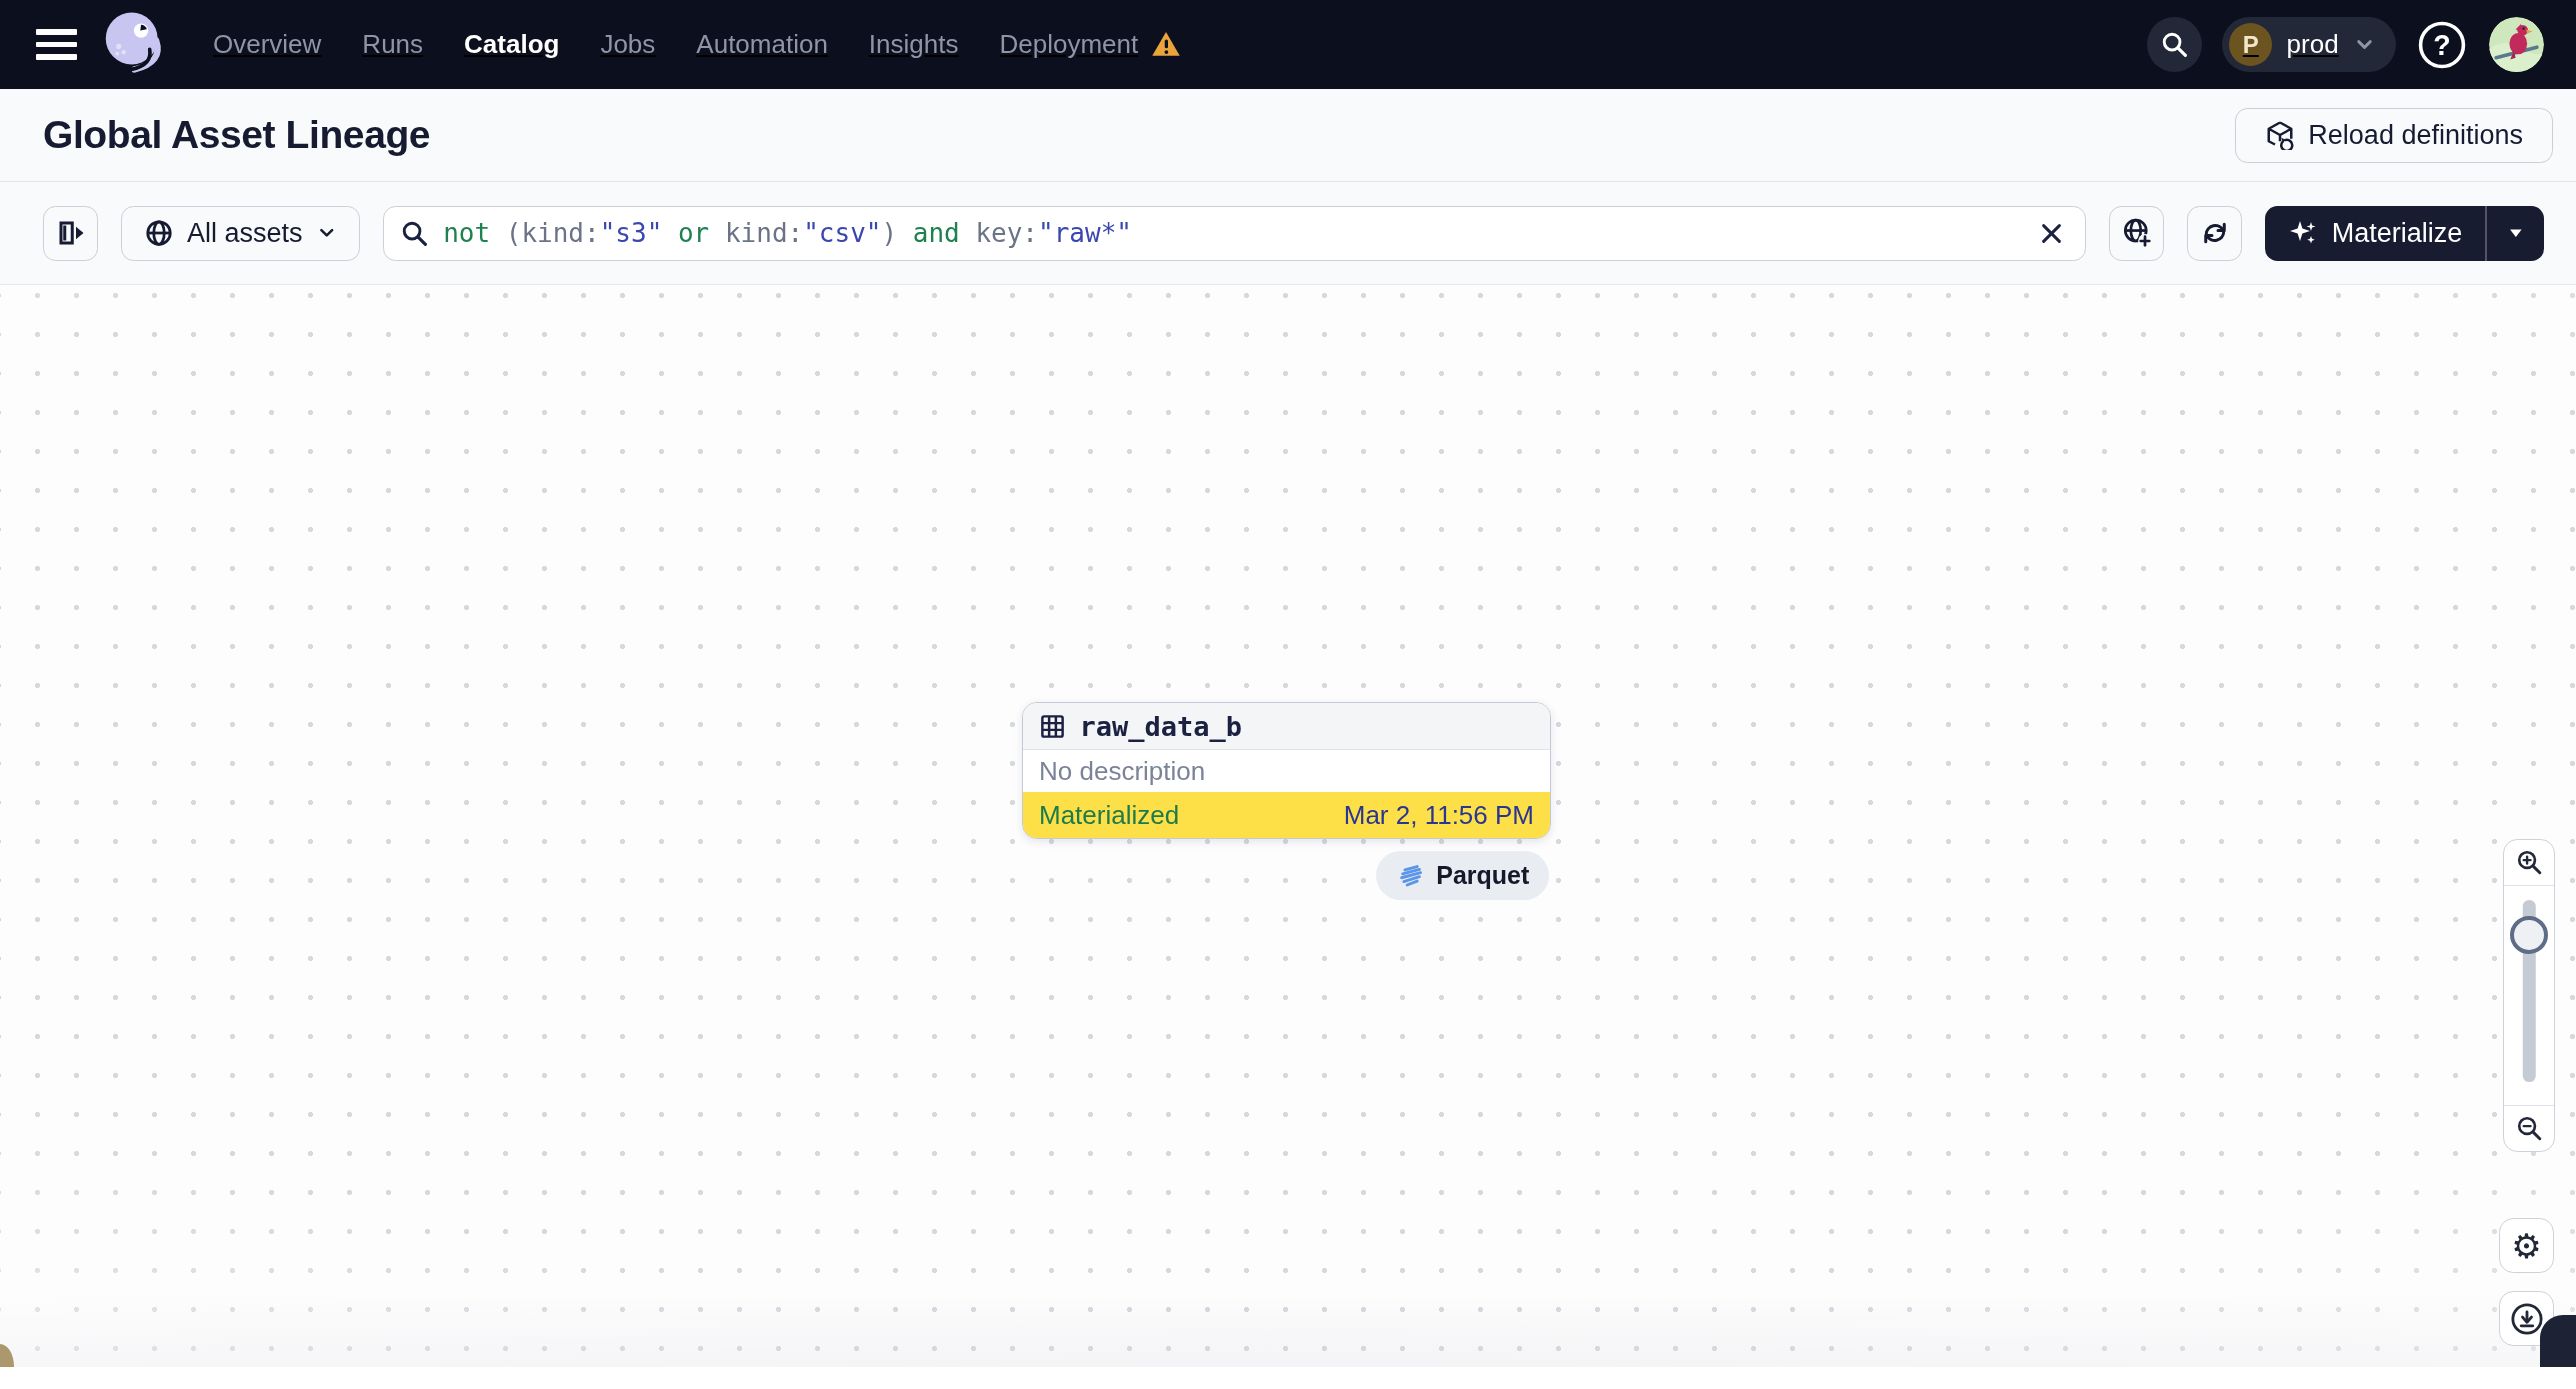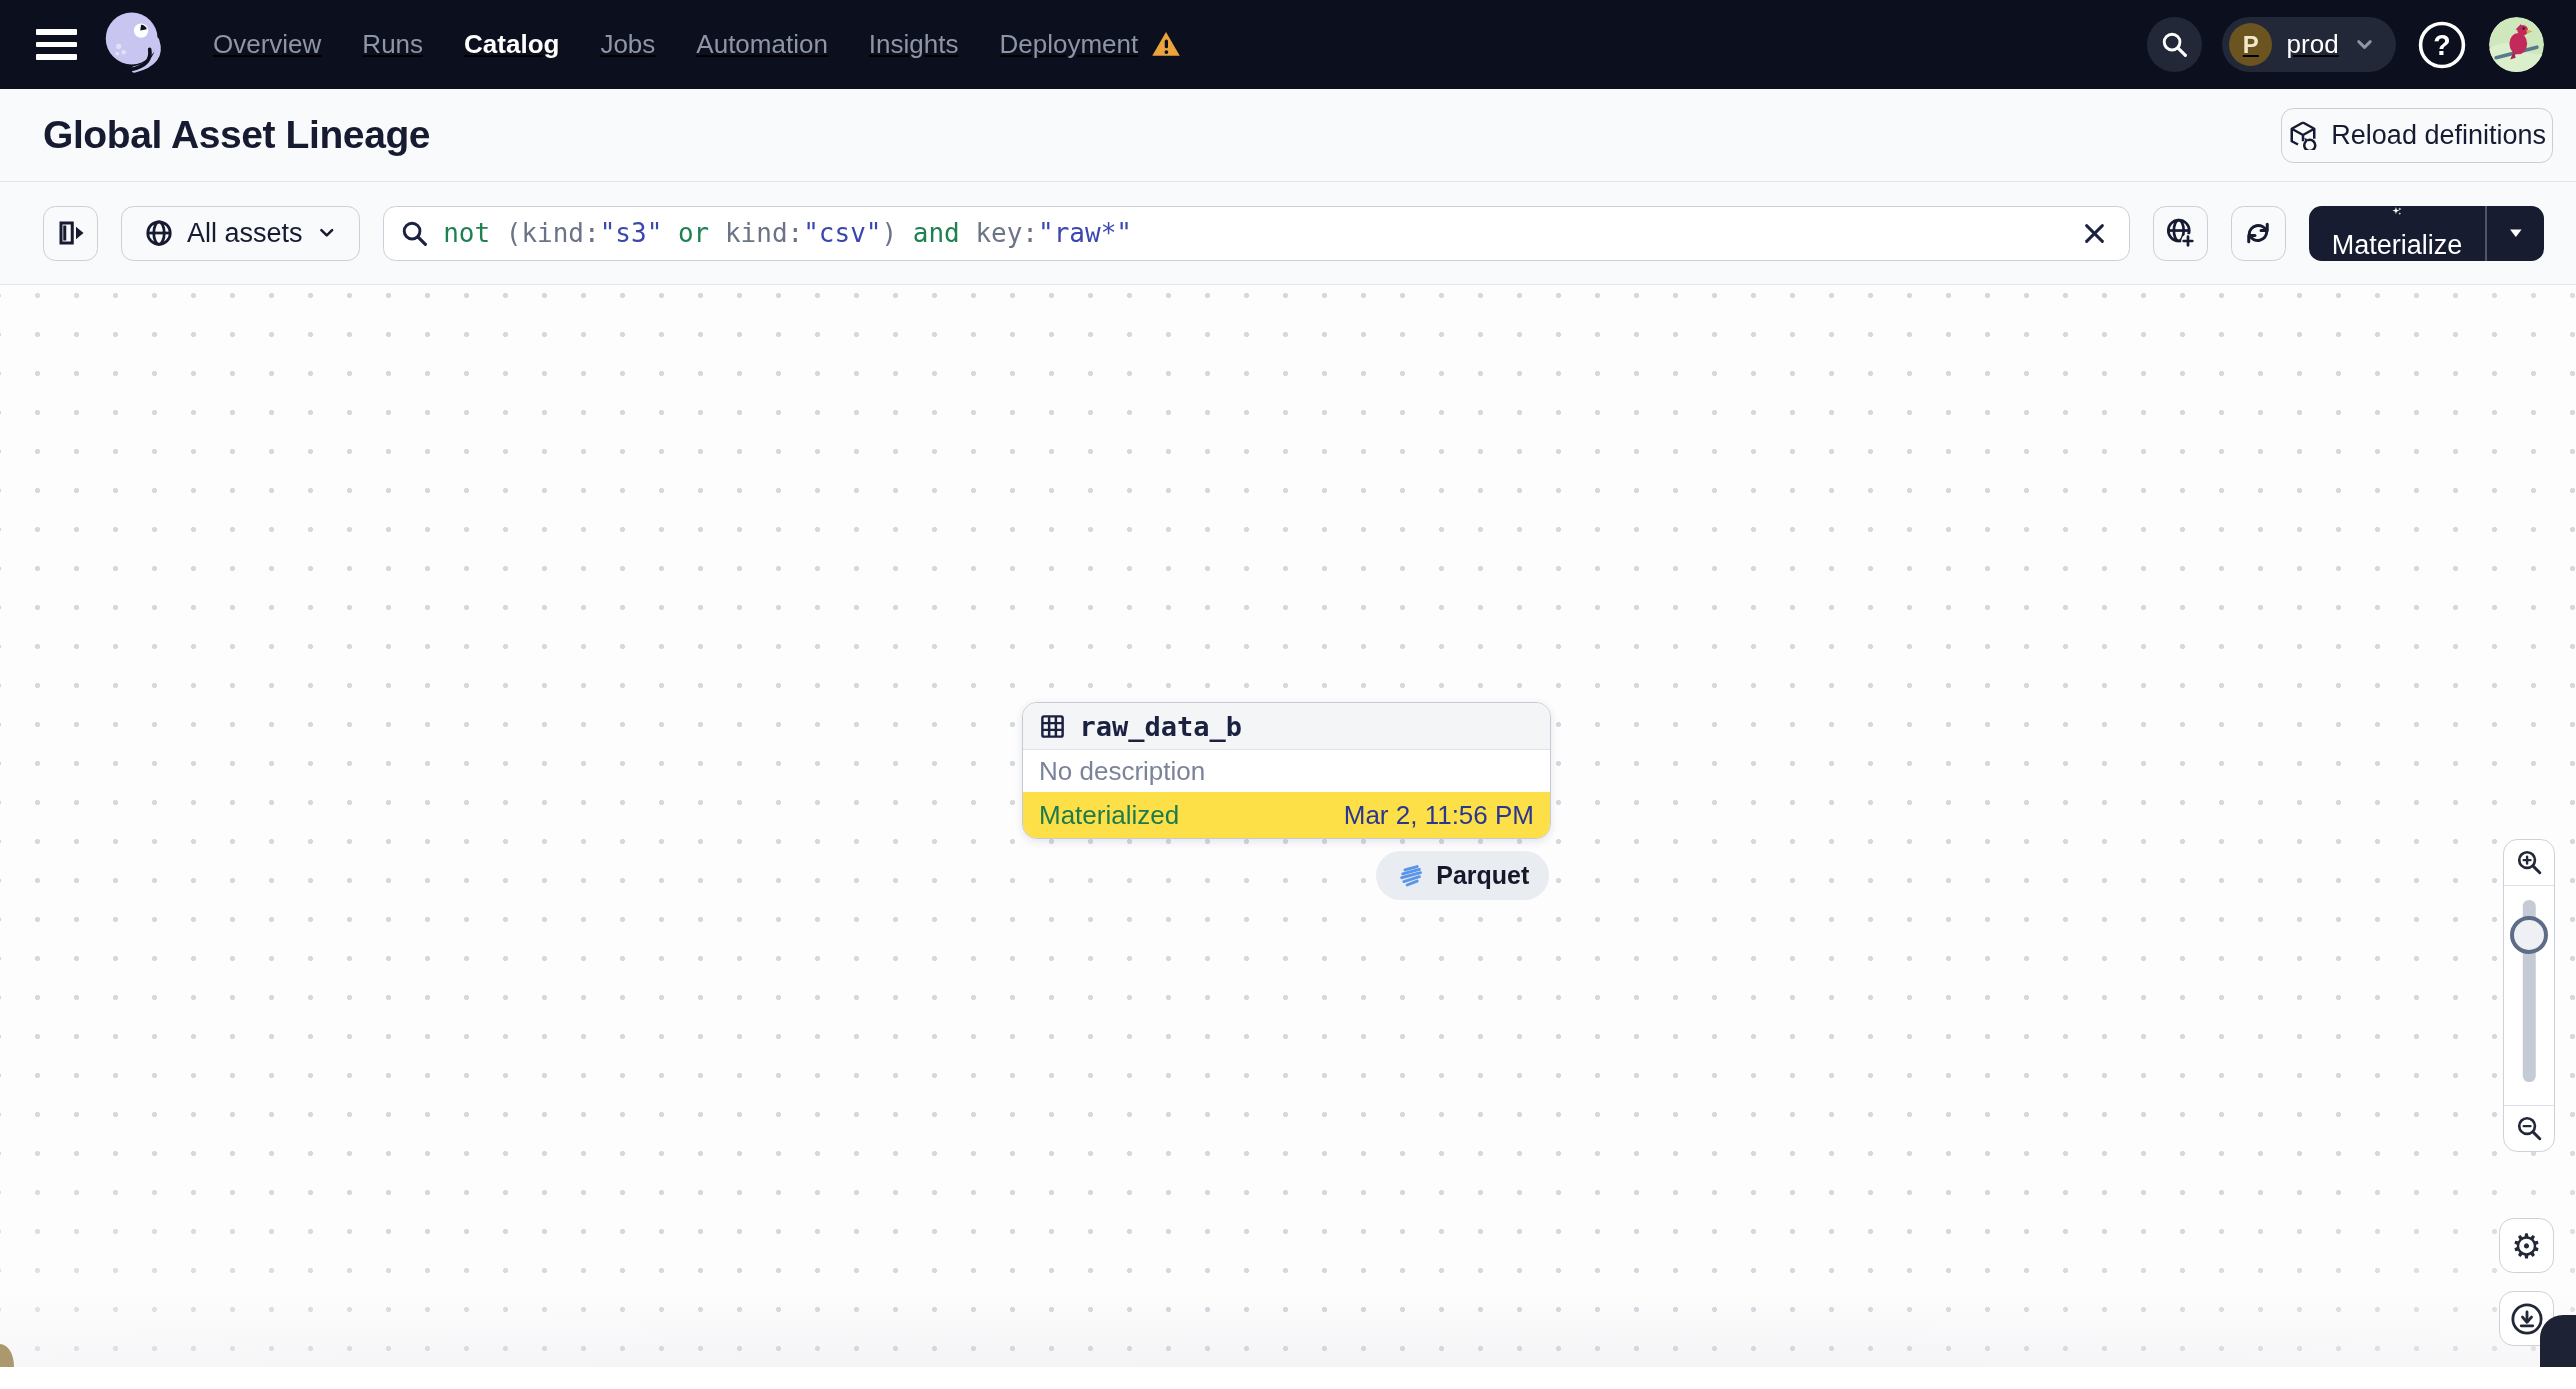--- a/index.html
+++ b/index.html
@@ -28,21 +28,21 @@
   .env-label { color:#fff; font-size:26px; font-weight:500; }
   .help-circle { width:54px; height:54px; border-radius:50%; display:flex;
                  align-items:center; justify-content:center; cursor:pointer; }
   .user-avatar { width:55px; height:55px; border-radius:50%; overflow:hidden; cursor:pointer; }
 
   
   .titlebar { height:93px; background:#f9fafb; border-bottom:1.8px solid #e3e6ea;
               display:flex; align-items:center; padding:0 23px 0 43px; }
   .page-title { font-size:39px; font-weight:600; color:#161b32; letter-spacing:-0.4px; }
   .reload-btn { margin-left:auto; height:55px; display:flex; align-items:center; gap:13.4px;
-                padding:0 6px; border:1.8px solid #c8cfd9; border-radius:12.5px;
+                padding:0 29px; border:1.8px solid #c8cfd9; border-radius:12.5px;
                 background:transparent; font-size:27px; color:#161b32; cursor:pointer; }
 
   
   .toolbar { height:103px; background:#f9fafb; border-bottom:1.8px solid #e3e6ea;
              display:flex; align-items:center; padding:0 32px 0 43px; gap:23px; }
   .sq-btn { width:55px; height:55px; flex:0 0 auto; border:1.8px solid #c9d0d9;
             border-radius:12.5px; background:transparent; display:flex; align-items:center;
             justify-content:center; cursor:pointer; }
   .scope-btn { height:55px; display:flex; align-items:center; gap:13.4px; padding:0 21.5px;
                border:1.8px solid #c9d0d9; border-radius:12.5px; font-size:27px; font-weight:500;
@@ -53,21 +53,21 @@
   .query { flex:1; font-family:"DejaVu Sans Mono", monospace; font-size:26px;
            white-space:pre; overflow:hidden; }
   .tok-operator { color:#1e8150; }
   .tok-field    { color:#6b7487; }
   .tok-value    { color:#3b47b0; }
   .clear-btn { width:39px; height:39px; display:flex; align-items:center;
                justify-content:center; cursor:pointer; }
   .materialize { height:55px; display:flex; align-items:stretch; background:#171c30;
                  border-radius:12.5px; color:#fff; overflow:hidden; flex:0 0 auto; }
   .materialize-main { display:flex; align-items:center; gap:13.4px; padding:0 23px;
-                      font-size:27px; font-weight:500; cursor:pointer;flex-direction:column; }
+                      font-size:27px; font-weight:500; cursor:pointer; }
   .materialize-divider { width:1.8px; background:rgba(255,255,255,0.25); margin:0; }
   .materialize-caret { width:57px; display:flex; align-items:center; justify-content:center;
                        cursor:pointer; }
 
   
   .canvas { position:relative; height:1082px; background-color:#fdfdfe;
             background-image:radial-gradient(circle, #d5d9df 2.3px, transparent 2.9px);
             background-size:39px 39px; background-position:18px 30px; overflow:hidden; }
   .canvas-vignette { position:absolute; inset:0; pointer-events:none;
       background:radial-gradient(115% 95% at 50% 42%, rgba(253,253,254,0) 55%, rgba(253,253,254,0.9) 100%),

